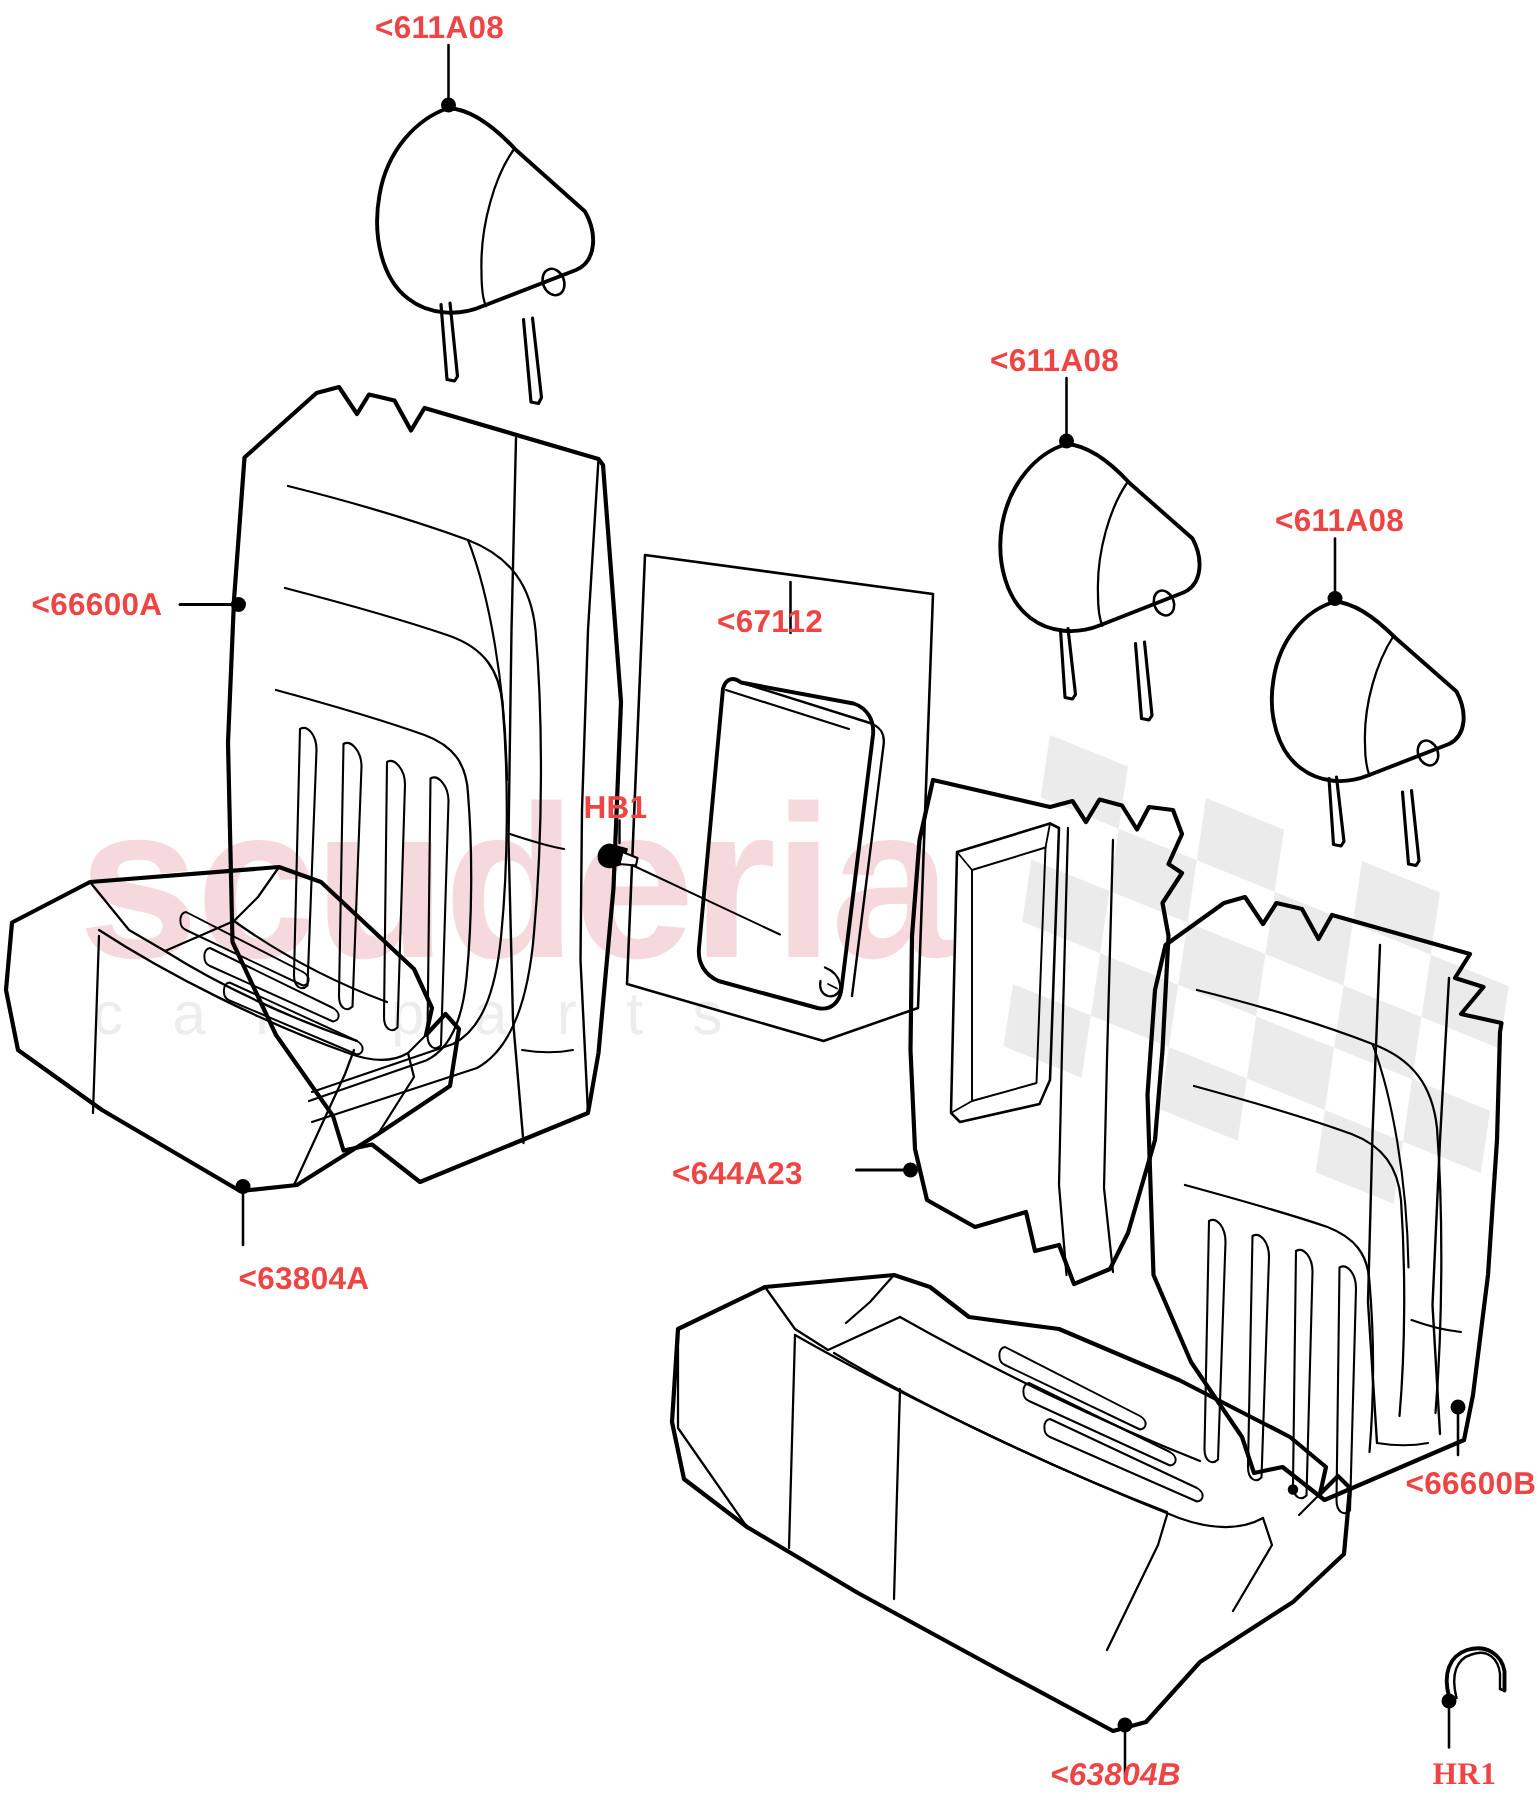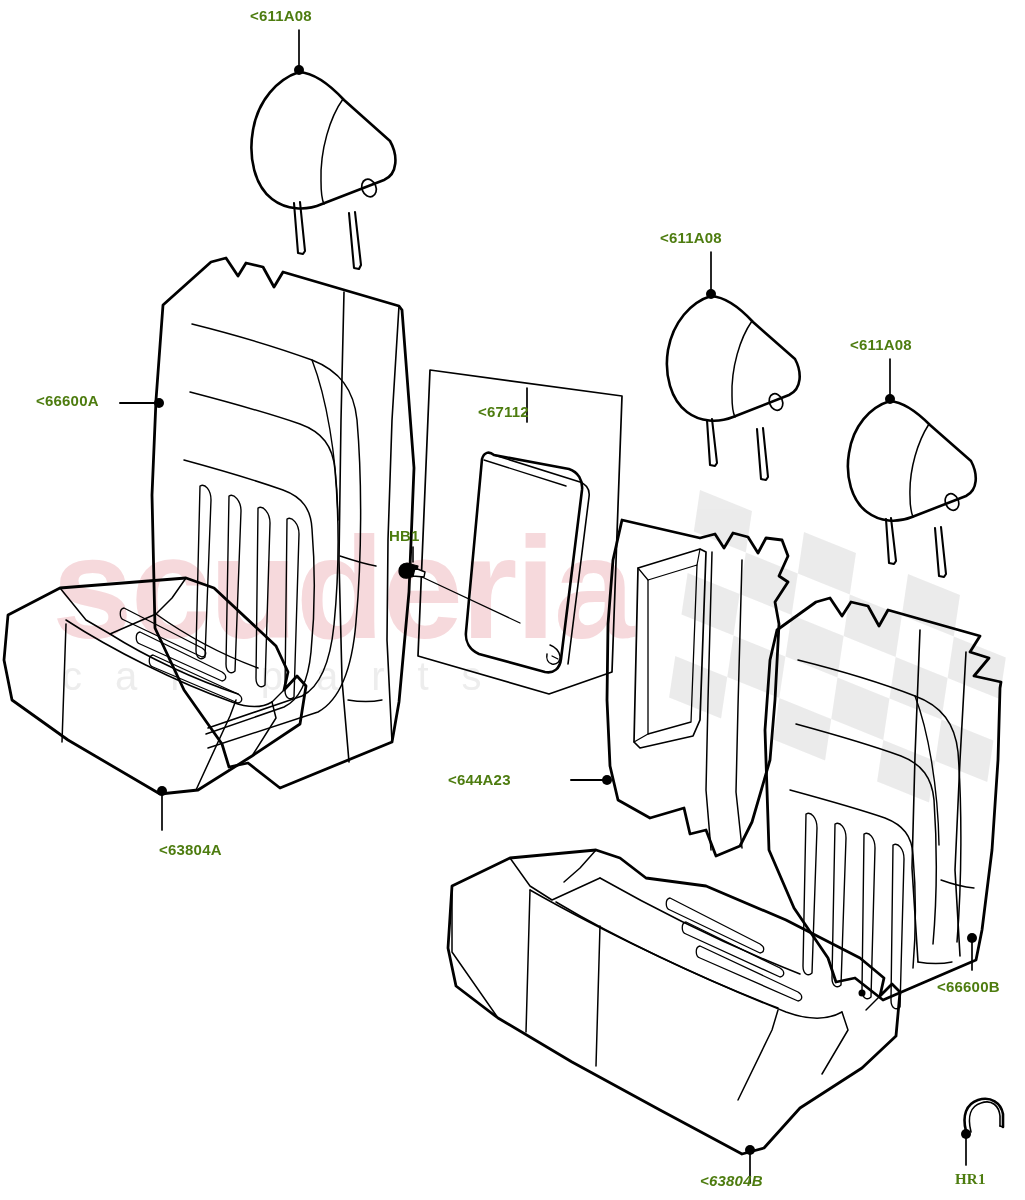--- a/index.html
+++ b/index.html
@@ -19,23 +19,23 @@
   }
   #diagram-svg {
     position: absolute;
     left: 0;
     top: 0;
     width: 1025px;
     height: 1200px;
   }
   .callout-label {
     position: absolute;
-    color: #4d7c0f;
+    color: #ef4444;
     font-family: "Liberation Sans", sans-serif;
-    font-size: 15px;
+    font-size: 21px;
     font-weight: 700;
     letter-spacing: 0.2px;
     white-space: nowrap;
     line-height: 1;
   }
   .wm-brand {
     position: absolute;
     font-family: "Liberation Sans", sans-serif;
     font-weight: 700;
     color: #f6d9dc;
@@ -313,21 +313,21 @@
 
     </g>
   </svg>
 
   <div class="callout-label" style="left:250px; top:8px;">&lt;611A08</div>
 
   <div class="callout-label" style="left:660px; top:230px;">&lt;611A08</div>
 
   <div class="callout-label" style="left:850px; top:337px;">&lt;611A08</div>
 
-  <div class="callout-label" style="left:36px; top:393px;">&lt;66600A</div>
+  <div class="callout-label" style="left:21px; top:393px;">&lt;66600A</div>
 
   <div class="callout-label" style="left:478px; top:360px;margin-top:44px;">&lt;67112</div>
 
   <div class="callout-label" style="left:389px; top:528px;">HB1</div>
 
   <div class="callout-label" style="left:448px; top:772px;">&lt;644A23</div>
 
   <div class="callout-label" style="left:118px; top:842px;margin-left:41px;">&lt;63804A</div>
 
   <div class="callout-label" style="left:937px; top:979px;">&lt;66600B</div>

